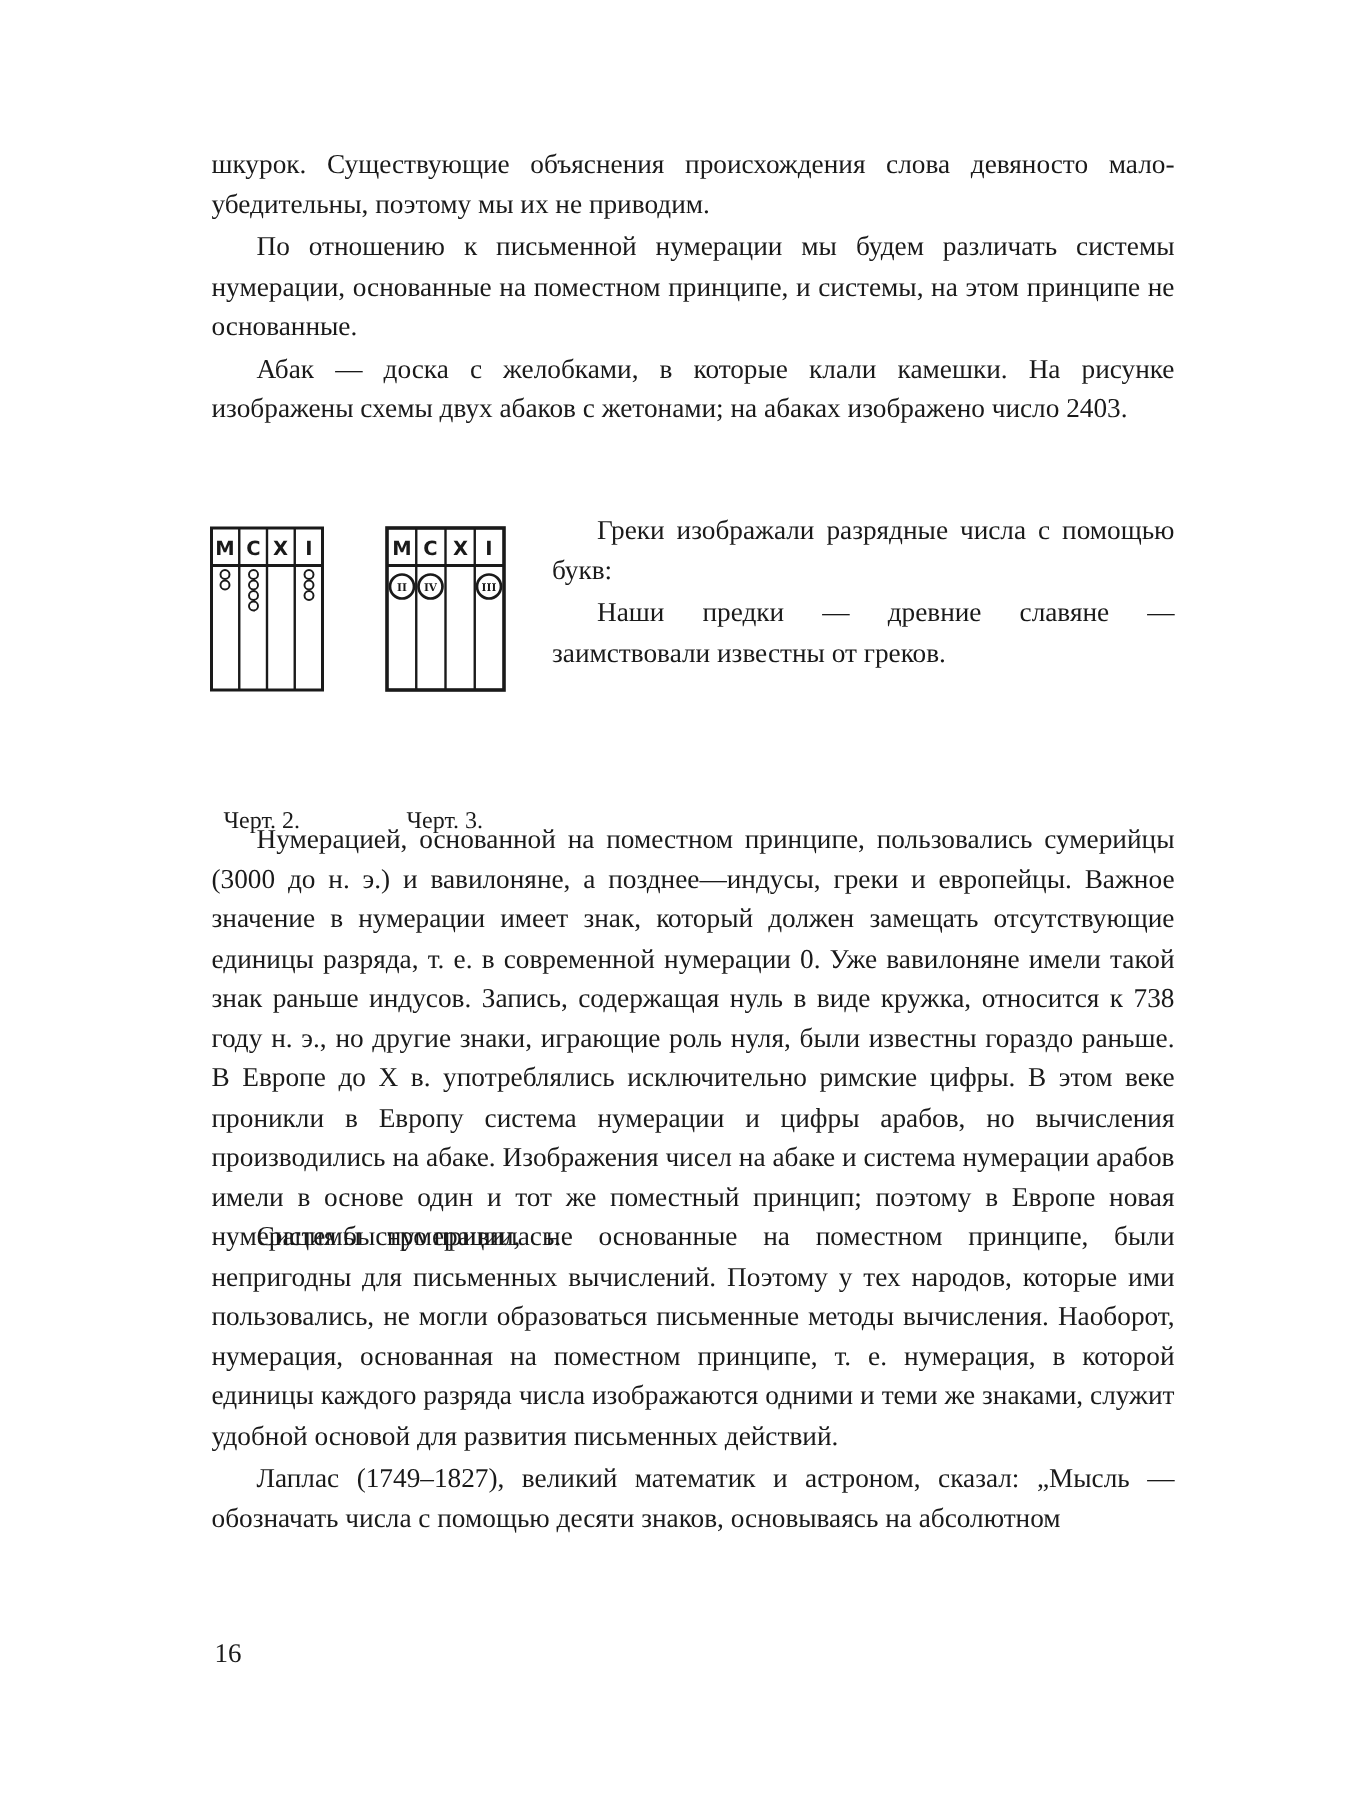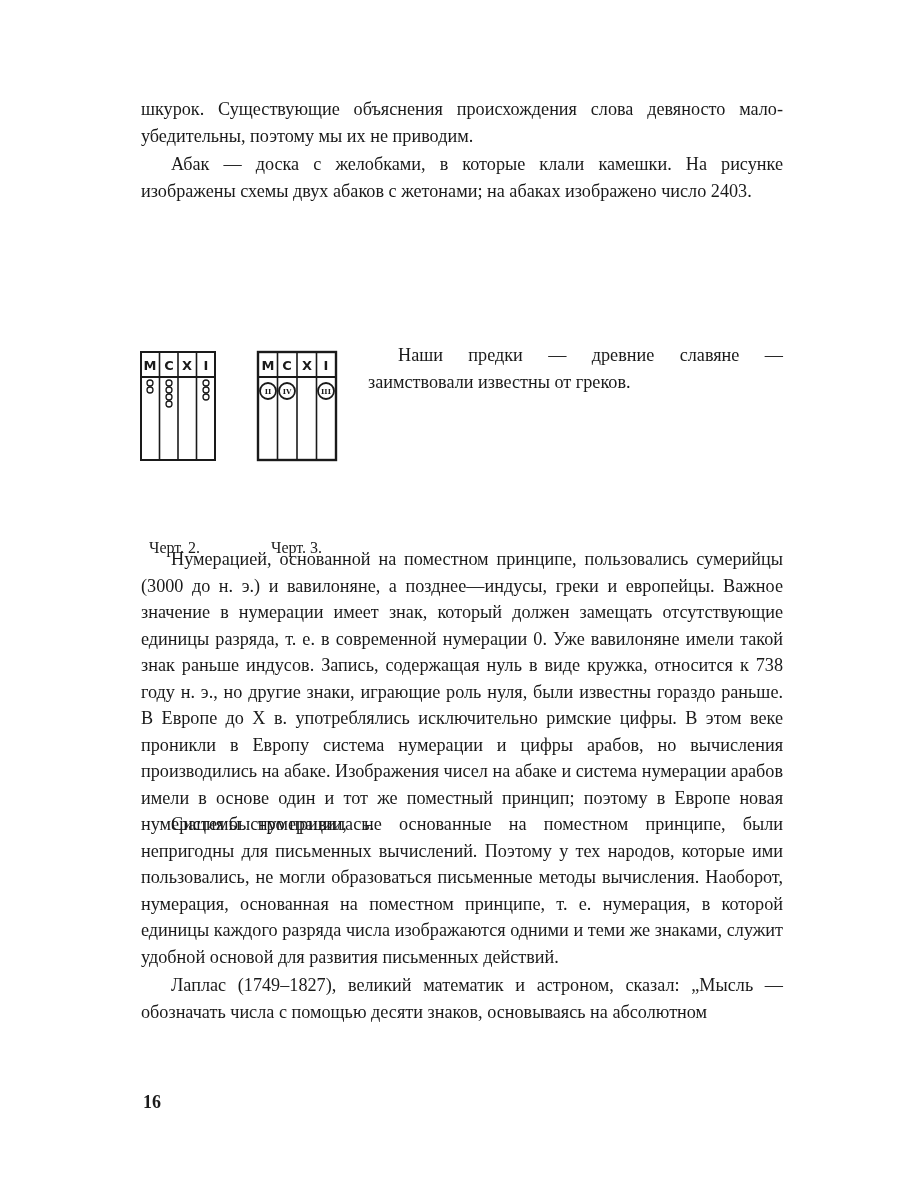--- a/index.html
+++ b/index.html
@@ -29,29 +29,30 @@
     #cap2 { left: 13px; }
     #cap3 { left: 135px; }
 
     .side-text {
       position: absolute; left: 368px; top: 340px; width: 415px;
       font-size: 18.2px; line-height: 26.5px; text-align: justify;
     }
     .side-text p { margin: 0; }
     .formula { text-align: center; text-indent: 0; margin: 4px 0 6px 0 !important; font-size: 17px; }
 
-    .page-number { position: absolute; left: 143px; top: 1092px; font-size: 18px; font-weight: bold; }
+    .page-number { position: absolute; left: 143px; top: 1092px; font-size: 18px; }
   </style>
 </head>
 <body>
 
 <div class="page">
 
   <div class="text-block" id="block-top">
     <p>шкурок. Существующие объяснения происхождения слова девяносто мало-убедительны, поэтому мы их не приводим.</p>
+    <p class="indent p-gap">По отношению к письменной нумерации мы будем различать системы нумерации, основанные на поместном принципе, и системы, на этом принципе не основанные.</p>
     <p class="indent p-gap">Абак — доска с желобками, в которые клали камешки. На рисунке изображены схемы двух абаков с жетонами; на абаках изображено число 2403.</p>
   </div>
 
   <div class="figures">
     <div class="abacus" id="fig2">
       <svg width="78" height="112" viewBox="0 0 78 112">
         <rect x="2" y="2" width="74" height="108" fill="none" stroke="#1a1a1a" stroke-width="2"></rect>
         <line x1="2" y1="27" x2="76" y2="27" stroke="#1a1a1a" stroke-width="2"></line>
         <line x1="20.5" y1="2" x2="20.5" y2="110" stroke="#1a1a1a" stroke-width="1.6"></line>
         <line x1="39" y1="2" x2="39" y2="110" stroke="#1a1a1a" stroke-width="1.6"></line>
@@ -98,20 +99,21 @@
           <text x="31" y="44">IV</text>
           <text x="70" y="44">III</text>
         </g>
       </svg>
     </div>
     <div class="caption" id="cap2">Черт. 2.</div>
     <div class="caption" id="cap3">Черт. 3.</div>
   </div>
 
   <div class="side-text">
+    <p class="indent">Греки изображали разрядные числа с помощью букв:</p>
     <p class="indent p-gap">Наши предки — древние славяне — заимствовали известны от греков.</p>
   </div>
 
   <div class="text-block" id="block-middle">
     <p class="indent">Нумерацией, основанной на поместном принципе, пользовались сумерийцы (3000 до н. э.) и вавилоняне, а позднее—индусы, греки и европейцы. Важное значение в нумерации имеет знак, который должен замещать отсутствующие единицы разряда, т. е. в современной нумерации 0. Уже вавилоняне имели такой знак раньше индусов. Запись, содержащая нуль в виде кружка, относится к 738 году н. э., но другие знаки, играющие роль нуля, были известны гораздо раньше. В Европе до X в. употреблялись исключительно римские цифры. В этом веке проникли в Европу система нумерации и цифры арабов, но вычисления производились на абаке. Изображения чисел на абаке и система нумерации арабов имели в основе один и тот же поместный принцип; поэтому в Европе новая нумерация быстро привилась.</p>
   </div>
 
   <div class="text-block" id="block-bottom">
     <p class="indent">Системы нумерации, не основанные на поместном принципе, были непригодны для письменных вычислений. Поэтому у тех народов, которые ими пользовались, не могли образоваться письменные методы вычисления. Наоборот, нумерация, основанная на поместном принципе, т. е. нумерация, в которой единицы каждого разряда числа изображаются одними и теми же знаками, служит удобной основой для развития письменных действий.</p>
     <p class="indent p-gap">Лаплас (1749–1827), великий математик и астроном, сказал: „Мысль — обозначать числа с помощью десяти знаков, основываясь на абсолютном</p>

